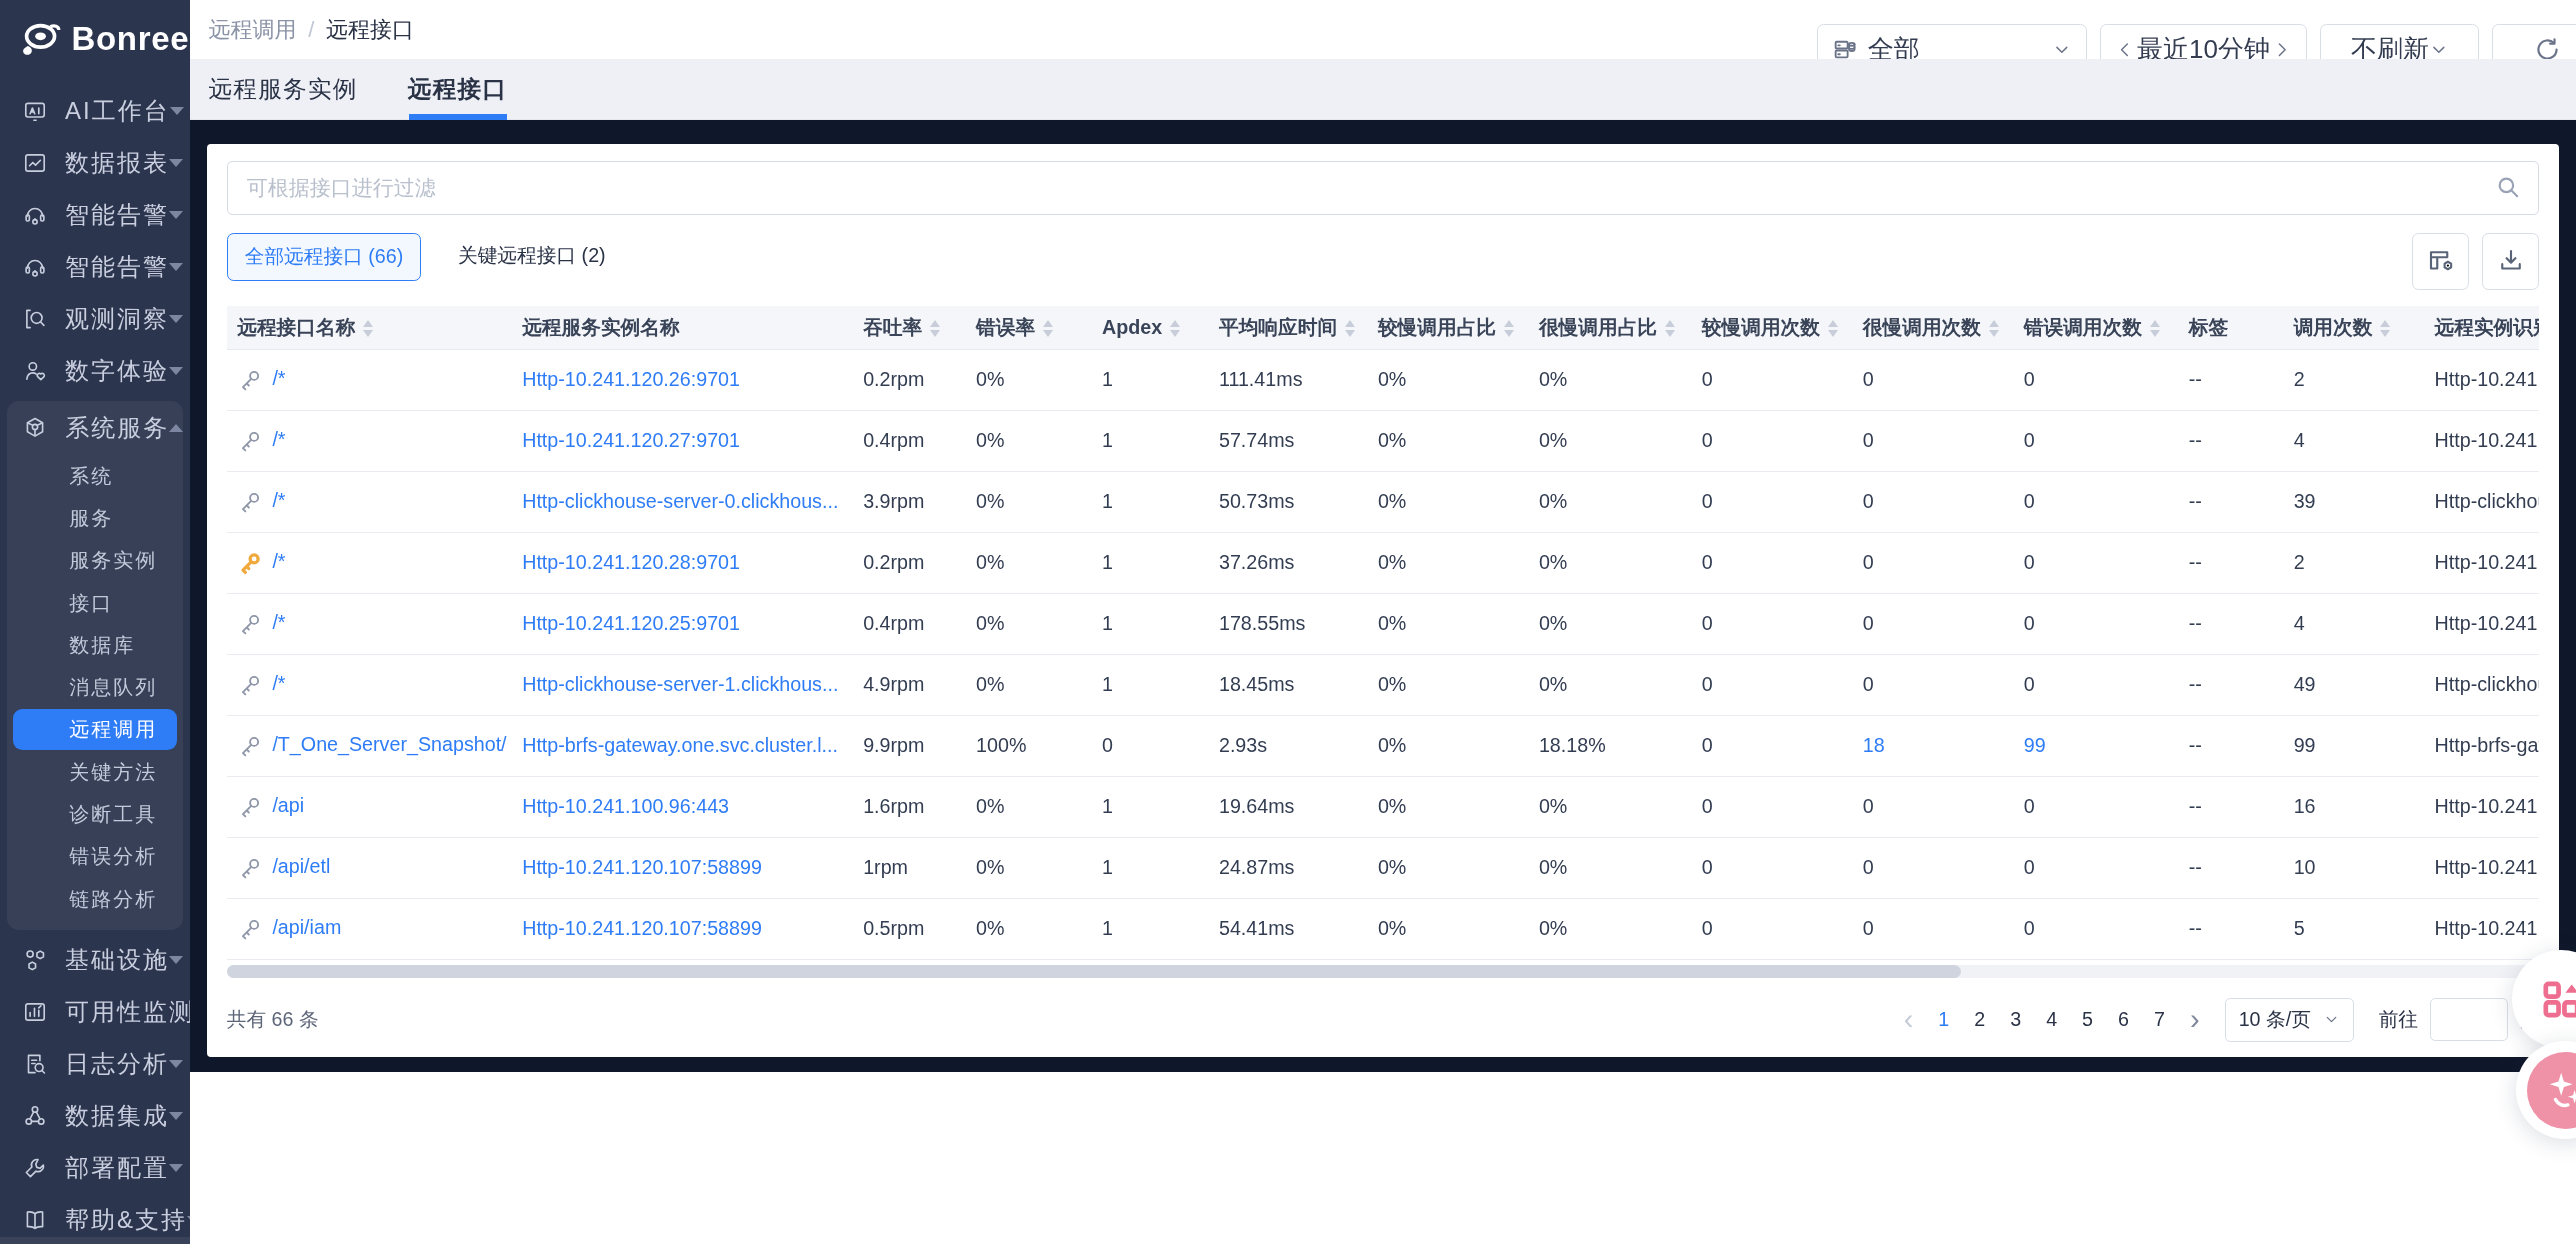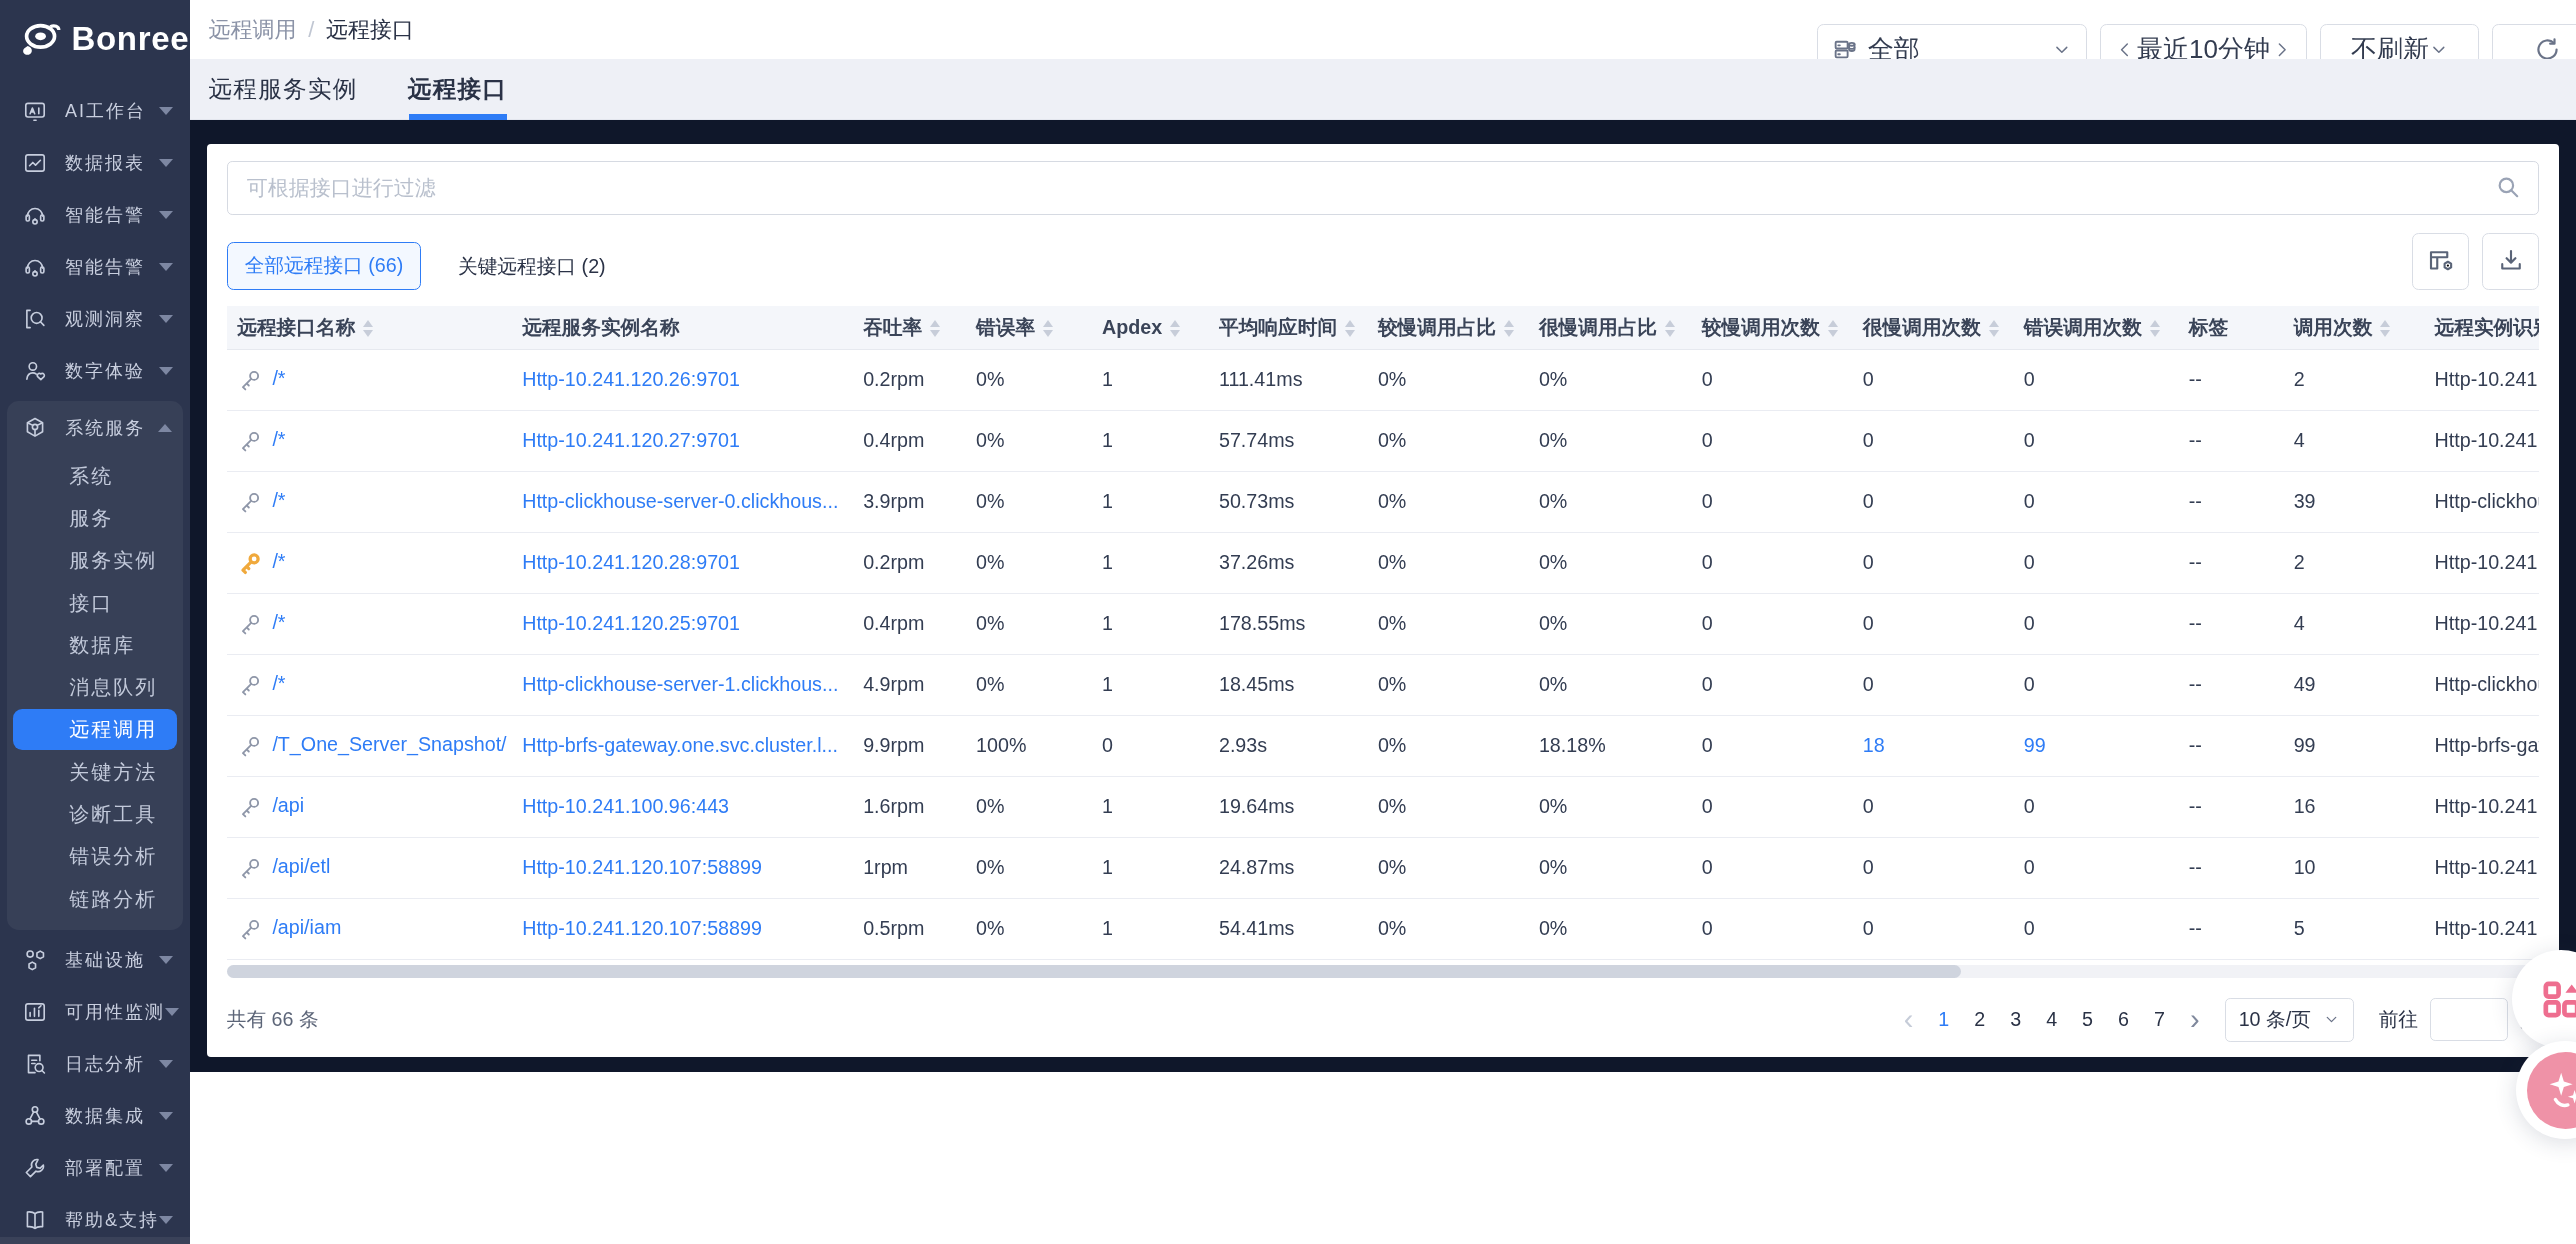--- a/index.html
+++ b/index.html
@@ -5,21 +5,21 @@
   html,body{margin:0;padding:0;width:2576px;height:1245px;overflow:hidden;
     font-family:"Liberation Sans","DejaVu Sans",sans-serif;background:#fff;}
   .app{display:flex;width:2576px;height:1245px;position:relative;}
 
   
   .sidebar{width:190px;flex-shrink:0;background:#2c354e;color:#c9cfdf;display:flex;flex-direction:column;position:relative;}
   .logo{display:flex;align-items:center;gap:10px;padding:19.7px 0 17px 18.4px;flex-shrink:0;}
   .logo-mark{width:43px;height:37px;}
   .logo-text{color:#fff;font-size:33px;font-weight:600;letter-spacing:0.7px;}
   .menu{flex:1;padding:10.5px 0 0;overflow:hidden;}
-  .menu-item{display:flex;align-items:center;height:52px;padding:0 17px 0 22px;font-size:18px;cursor:pointer;}
+  .menu-item{display:flex;align-items:center;height:52px;padding:0 17px 0 22px;font-size:24px;cursor:pointer;}
   .micon{width:26px;height:26px;margin-right:17px;flex-shrink:0;color:#c7cede;display:inline-flex;}
   .micon svg{width:26px;height:26px;stroke:currentColor;fill:none;stroke-width:1.5;stroke-linecap:round;stroke-linejoin:round;}
   .mlabel{letter-spacing:2px;white-space:nowrap;}
   .caret{margin-left:auto;width:0;height:0;border-left:7.2px solid transparent;border-right:7.2px solid transparent;}
   .caret-down{border-top:8.5px solid #7d87a2;}
   .caret-up{border-bottom:8.5px solid #7d87a2;}
   .group{background:rgba(255,255,255,0.055);border-radius:11.8px;margin:3.9px 6.6px;padding:1.3px 0 9.2px;}
   .group .menu-item{padding-left:15.7px;padding-right:11.8px;}
   .sub-item{display:flex;align-items:center;height:41px;padding-left:56px;font-size:20px;color:#c2c9da;letter-spacing:2px;cursor:pointer;border-radius:9.2px;margin:1.3px 6.6px;text-align:center;}
   .sub-item.active{background:#2e7cf6;color:#fff;}
@@ -49,21 +49,21 @@
   .tab.active::after{content:"";position:absolute;left:50%;transform:translateX(-50%);bottom:-1.3px;width:98px;height:6.6px;background:#2e7cf6;}
 
   .gray-zone{background:#0f172a;padding:23.6px 17px 14.4px;}
   .card{background:#fff;border-radius:3.9px;padding:17px 19.7px 15.7px;}
 
   .search-box{height:52px;border:1.3px solid #d6dae2;border-radius:5.2px;display:flex;align-items:center;padding:0 17px;}
   .search-box input{flex:1;border:none;outline:none;font-size:21px;color:#333c50;background:transparent;}
   .search-box input::placeholder{color:#b9c0cd;}
   .search-icon svg{width:26px;height:26px;stroke:#9aa3b5;fill:none;stroke-width:2;stroke-linecap:round;}
 
-  .filter-row{display:flex;align-items:flex-end;margin-top:18.4px;}
+  .filter-row{display:flex;align-items:flex-start;margin-top:18.4px;}
   .pill{height:46px;padding:0 17px;display:flex;align-items:center;font-size:19.7px;border-radius:6.6px;cursor:pointer;white-space:nowrap;}
   .pill.active{border:1.3px solid #2e7cf6;color:#2e7cf6;background:#f3f8ff;}
   .pill.normal{color:#2a3246;margin-left:19.7px;}
   .icon-btns{margin-left:auto;display:flex;gap:13px;}
   .icon-btn{width:55px;height:55px;border:1.3px solid #d9dde5;border-radius:6.6px;display:flex;align-items:center;justify-content:center;cursor:pointer;background:#fff;}
   .icon-btn svg{width:30px;height:30px;stroke:#5a6478;fill:none;stroke-width:1.7;stroke-linecap:round;stroke-linejoin:round;}
 
   .table-clip{margin-top:15.7px;overflow:hidden;}
   table{border-collapse:collapse;table-layout:fixed;min-width:2590px;}
   th{background:#f4f6fa;height:43px;text-align:left;font-size:19.7px;color:#3a4458;font-weight:700;padding:0 0 0 10.5px;white-space:nowrap;border-bottom:1.3px solid #e6e9ef;}

